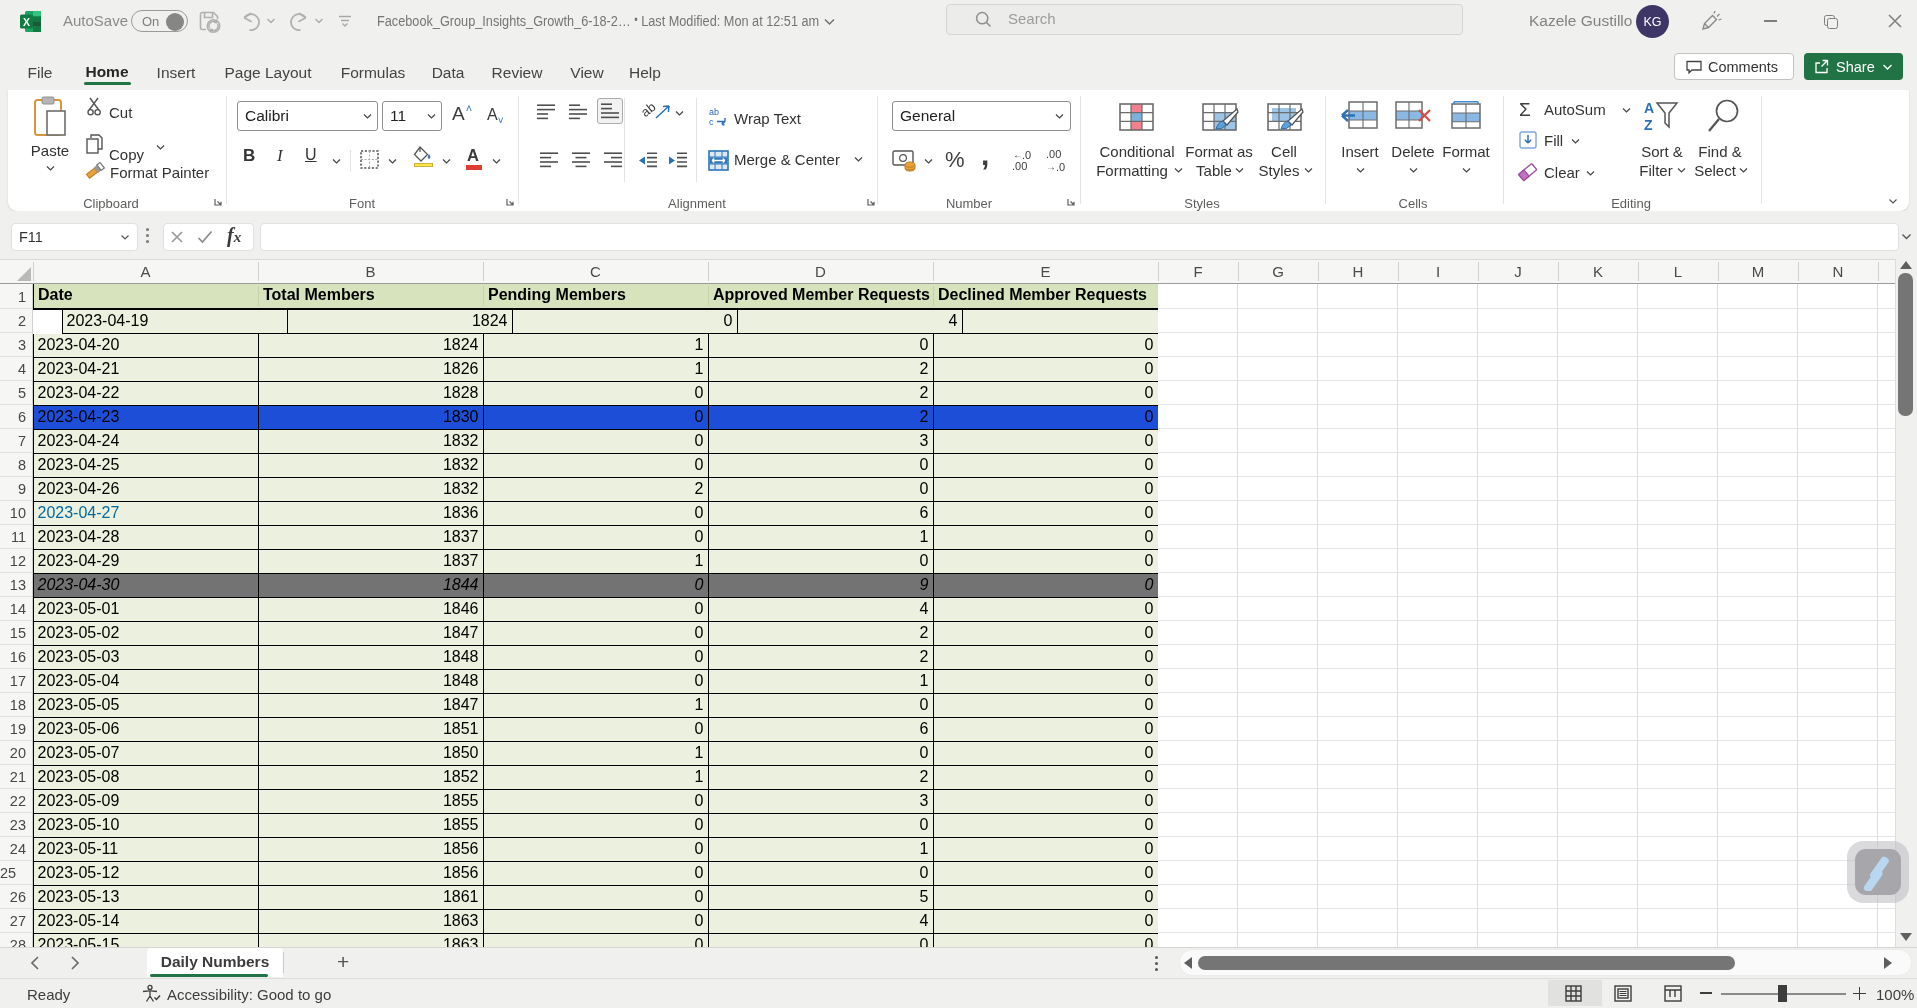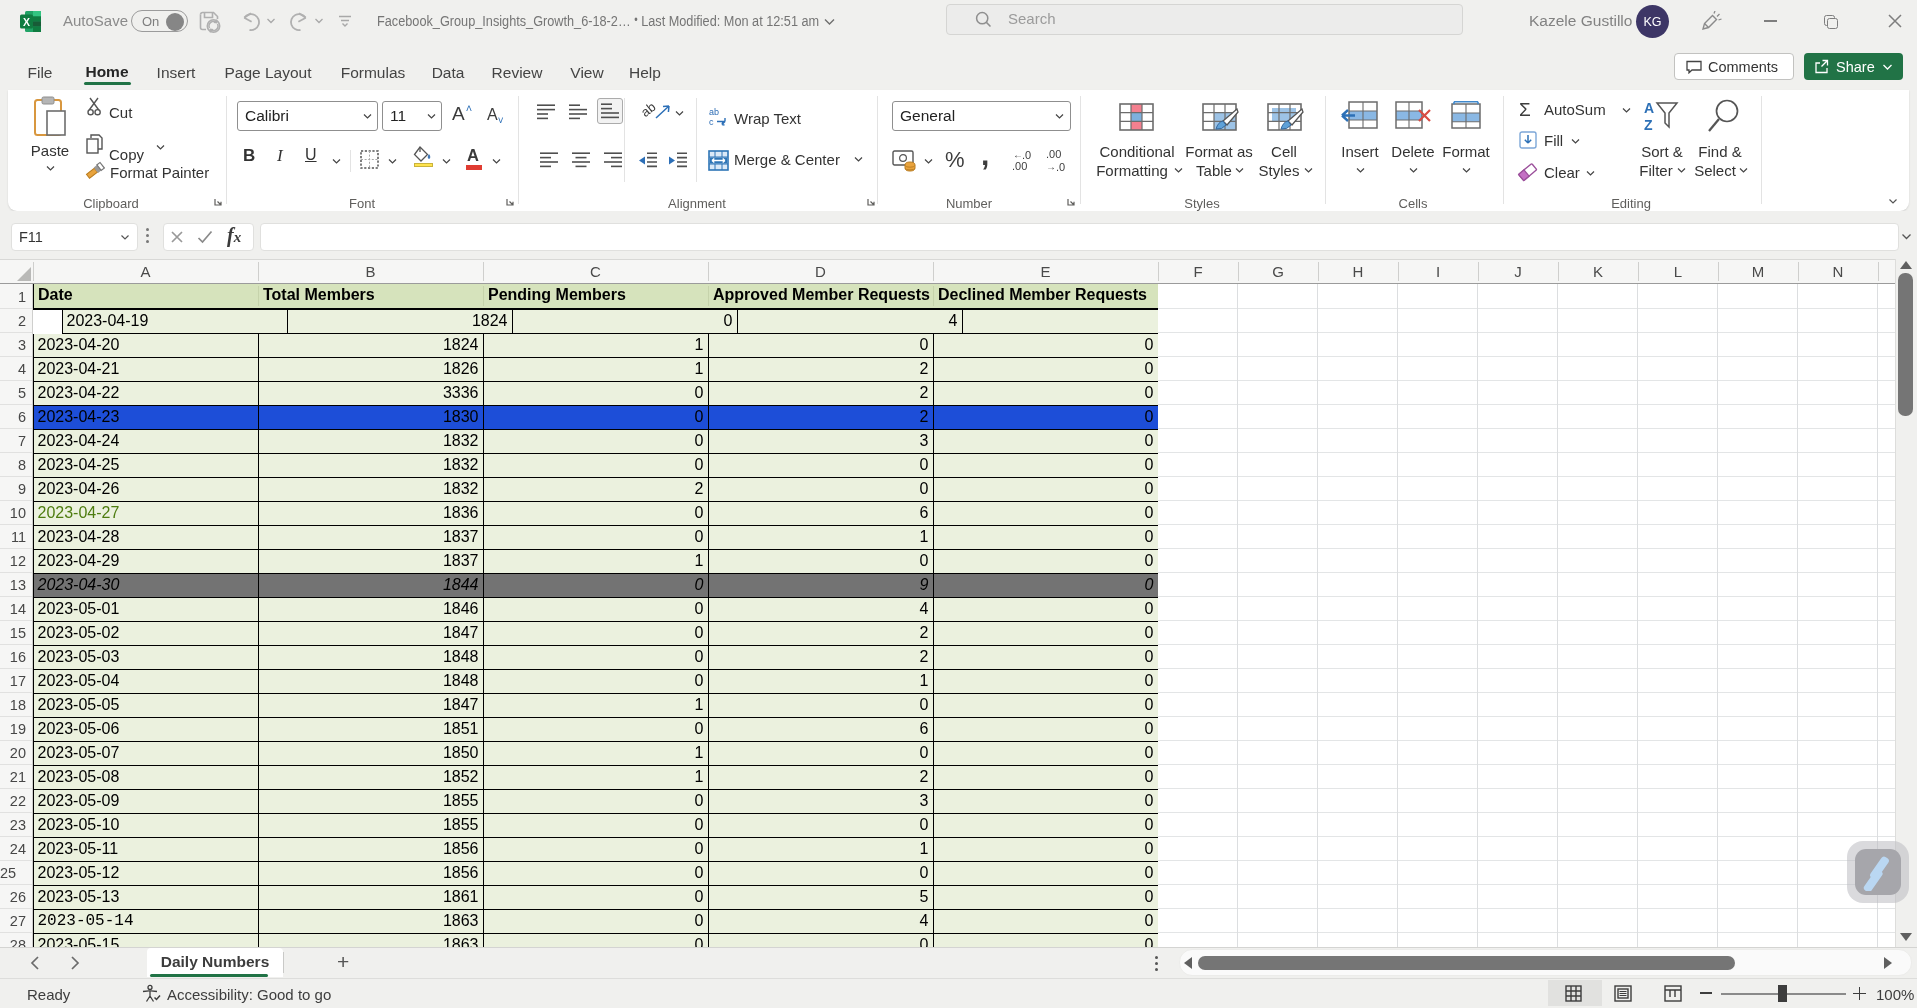--- a/index.html
+++ b/index.html
@@ -526,21 +526,21 @@
 </div>
 <div style="position:relative;width:100%;height:24px;background:#ebf1de;border-left:1.4px solid #000;border-bottom:1.4px solid #000;display:flex;">
 <span style="display:block;width:225px;height:100%;padding-left:3.5px;font-size:16px;color:#000;line-height:22px;border-right:1.4px solid #000;flex:none;box-sizing:border-box;">2023-04-21</span>
 <span style="display:block;width:225px;height:100%;padding-right:4.5px;text-align:right;font-size:16px;color:#000;line-height:22px;border-right:1.4px solid #000;flex:none;box-sizing:border-box;">1826</span>
 <span style="display:block;width:225px;height:100%;padding-right:4.5px;text-align:right;font-size:16px;color:#000;line-height:22px;border-right:1.4px solid #000;flex:none;box-sizing:border-box;">1</span>
 <span style="display:block;width:225px;height:100%;padding-right:4.5px;text-align:right;font-size:16px;color:#000;line-height:22px;border-right:1.4px solid #000;flex:none;box-sizing:border-box;">2</span>
 <span style="display:block;width:225px;height:100%;padding-right:4.5px;text-align:right;font-size:16px;color:#000;line-height:22px;border-right:1.4px solid #000;flex:none;box-sizing:border-box;">0</span>
 </div>
 <div style="position:relative;width:100%;height:24px;background:#ebf1de;border-left:1.4px solid #000;border-bottom:1.4px solid #000;display:flex;">
 <span style="display:block;width:225px;height:100%;padding-left:3.5px;font-size:16px;color:#000;line-height:22px;border-right:1.4px solid #000;flex:none;box-sizing:border-box;">2023-04-22</span>
-<span style="display:block;width:225px;height:100%;padding-right:4.5px;text-align:right;font-size:16px;color:#000;line-height:22px;border-right:1.4px solid #000;flex:none;box-sizing:border-box;">3336</span>
+<span style="display:block;width:225px;height:100%;padding-right:4.5px;text-align:right;font-size:16px;color:#000;line-height:22px;border-right:1.4px solid #000;flex:none;box-sizing:border-box;">1828</span>
 <span style="display:block;width:225px;height:100%;padding-right:4.5px;text-align:right;font-size:16px;color:#000;line-height:22px;border-right:1.4px solid #000;flex:none;box-sizing:border-box;">0</span>
 <span style="display:block;width:225px;height:100%;padding-right:4.5px;text-align:right;font-size:16px;color:#000;line-height:22px;border-right:1.4px solid #000;flex:none;box-sizing:border-box;">2</span>
 <span style="display:block;width:225px;height:100%;padding-right:4.5px;text-align:right;font-size:16px;color:#000;line-height:22px;border-right:1.4px solid #000;flex:none;box-sizing:border-box;">0</span>
 </div>
 <div style="position:relative;width:100%;height:24px;background:#1d4ed8;border-left:1.4px solid #000;border-bottom:1.4px solid #000;display:flex;">
 <span style="display:block;width:225px;height:100%;padding-left:3.5px;font-size:16px;color:#000;line-height:22px;border-right:1.4px solid #000;flex:none;box-sizing:border-box;">2023-04-23</span>
 <span style="display:block;width:225px;height:100%;padding-right:4.5px;text-align:right;font-size:16px;color:#000;line-height:22px;border-right:1.4px solid #000;flex:none;box-sizing:border-box;">1830</span>
 <span style="display:block;width:225px;height:100%;padding-right:4.5px;text-align:right;font-size:16px;color:#000;line-height:22px;border-right:1.4px solid #000;flex:none;box-sizing:border-box;">0</span>
 <span style="display:block;width:225px;height:100%;padding-right:4.5px;text-align:right;font-size:16px;color:#000;line-height:22px;border-right:1.4px solid #000;flex:none;box-sizing:border-box;">2</span>
 <span style="display:block;width:225px;height:100%;padding-right:4.5px;text-align:right;font-size:16px;color:#000;line-height:22px;border-right:1.4px solid #000;flex:none;box-sizing:border-box;">0</span>
@@ -560,21 +560,21 @@
 <span style="display:block;width:225px;height:100%;padding-right:4.5px;text-align:right;font-size:16px;color:#000;line-height:22px;border-right:1.4px solid #000;flex:none;box-sizing:border-box;">0</span>
 </div>
 <div style="position:relative;width:100%;height:24px;background:#ebf1de;border-left:1.4px solid #000;border-bottom:1.4px solid #000;display:flex;">
 <span style="display:block;width:225px;height:100%;padding-left:3.5px;font-size:16px;color:#000;line-height:22px;border-right:1.4px solid #000;flex:none;box-sizing:border-box;">2023-04-26</span>
 <span style="display:block;width:225px;height:100%;padding-right:4.5px;text-align:right;font-size:16px;color:#000;line-height:22px;border-right:1.4px solid #000;flex:none;box-sizing:border-box;">1832</span>
 <span style="display:block;width:225px;height:100%;padding-right:4.5px;text-align:right;font-size:16px;color:#000;line-height:22px;border-right:1.4px solid #000;flex:none;box-sizing:border-box;">2</span>
 <span style="display:block;width:225px;height:100%;padding-right:4.5px;text-align:right;font-size:16px;color:#000;line-height:22px;border-right:1.4px solid #000;flex:none;box-sizing:border-box;">0</span>
 <span style="display:block;width:225px;height:100%;padding-right:4.5px;text-align:right;font-size:16px;color:#000;line-height:22px;border-right:1.4px solid #000;flex:none;box-sizing:border-box;">0</span>
 </div>
 <div style="position:relative;width:100%;height:24px;background:#ebf1de;border-left:1.4px solid #000;border-bottom:1.4px solid #000;display:flex;">
-<span style="display:block;width:225px;height:100%;padding-left:3.5px;font-size:16px;color:#4d7c0f;line-height:22px;border-right:1.4px solid #000;flex:none;box-sizing:border-box;">2023-04-27</span>
+<span style="display:block;width:225px;height:100%;padding-left:3.5px;font-size:16px;color:#0369a1;line-height:22px;border-right:1.4px solid #000;flex:none;box-sizing:border-box;">2023-04-27</span>
 <span style="display:block;width:225px;height:100%;padding-right:4.5px;text-align:right;font-size:16px;color:#000;line-height:22px;border-right:1.4px solid #000;flex:none;box-sizing:border-box;">1836</span>
 <span style="display:block;width:225px;height:100%;padding-right:4.5px;text-align:right;font-size:16px;color:#000;line-height:22px;border-right:1.4px solid #000;flex:none;box-sizing:border-box;">0</span>
 <span style="display:block;width:225px;height:100%;padding-right:4.5px;text-align:right;font-size:16px;color:#000;line-height:22px;border-right:1.4px solid #000;flex:none;box-sizing:border-box;">6</span>
 <span style="display:block;width:225px;height:100%;padding-right:4.5px;text-align:right;font-size:16px;color:#000;line-height:22px;border-right:1.4px solid #000;flex:none;box-sizing:border-box;">0</span>
 </div>
 <div style="position:relative;width:100%;height:24px;background:#ebf1de;border-left:1.4px solid #000;border-bottom:1.4px solid #000;display:flex;">
 <span style="display:block;width:225px;height:100%;padding-left:3.5px;font-size:16px;color:#000;line-height:22px;border-right:1.4px solid #000;flex:none;box-sizing:border-box;">2023-04-28</span>
 <span style="display:block;width:225px;height:100%;padding-right:4.5px;text-align:right;font-size:16px;color:#000;line-height:22px;border-right:1.4px solid #000;flex:none;box-sizing:border-box;">1837</span>
 <span style="display:block;width:225px;height:100%;padding-right:4.5px;text-align:right;font-size:16px;color:#000;line-height:22px;border-right:1.4px solid #000;flex:none;box-sizing:border-box;">0</span>
 <span style="display:block;width:225px;height:100%;padding-right:4.5px;text-align:right;font-size:16px;color:#000;line-height:22px;border-right:1.4px solid #000;flex:none;box-sizing:border-box;">1</span>
@@ -679,21 +679,21 @@
 <span style="display:block;width:225px;height:100%;padding-right:4.5px;text-align:right;font-size:16px;color:#000;line-height:22px;border-right:1.4px solid #000;flex:none;box-sizing:border-box;">0</span>
 </div>
 <div style="position:relative;width:100%;height:24px;background:#ebf1de;border-left:1.4px solid #000;border-bottom:1.4px solid #000;display:flex;">
 <span style="display:block;width:225px;height:100%;padding-left:3.5px;font-size:16px;color:#000;line-height:22px;border-right:1.4px solid #000;flex:none;box-sizing:border-box;">2023-05-13</span>
 <span style="display:block;width:225px;height:100%;padding-right:4.5px;text-align:right;font-size:16px;color:#000;line-height:22px;border-right:1.4px solid #000;flex:none;box-sizing:border-box;">1861</span>
 <span style="display:block;width:225px;height:100%;padding-right:4.5px;text-align:right;font-size:16px;color:#000;line-height:22px;border-right:1.4px solid #000;flex:none;box-sizing:border-box;">0</span>
 <span style="display:block;width:225px;height:100%;padding-right:4.5px;text-align:right;font-size:16px;color:#000;line-height:22px;border-right:1.4px solid #000;flex:none;box-sizing:border-box;">5</span>
 <span style="display:block;width:225px;height:100%;padding-right:4.5px;text-align:right;font-size:16px;color:#000;line-height:22px;border-right:1.4px solid #000;flex:none;box-sizing:border-box;">0</span>
 </div>
 <div style="position:relative;width:100%;height:24px;background:#ebf1de;border-left:1.4px solid #000;border-bottom:1.4px solid #000;display:flex;">
-<span style="display:block;width:225px;height:100%;padding-left:3.5px;font-size:16px;color:#000;line-height:22px;border-right:1.4px solid #000;flex:none;box-sizing:border-box;font-family:Liberation Mono, monospace;">2023-05-14</span>
+<span style="display:block;width:225px;height:100%;padding-left:3.5px;font-size:16px;color:#000;line-height:22px;border-right:1.4px solid #000;flex:none;box-sizing:border-box;">2023-05-14</span>
 <span style="display:block;width:225px;height:100%;padding-right:4.5px;text-align:right;font-size:16px;color:#000;line-height:22px;border-right:1.4px solid #000;flex:none;box-sizing:border-box;">1863</span>
 <span style="display:block;width:225px;height:100%;padding-right:4.5px;text-align:right;font-size:16px;color:#000;line-height:22px;border-right:1.4px solid #000;flex:none;box-sizing:border-box;">0</span>
 <span style="display:block;width:225px;height:100%;padding-right:4.5px;text-align:right;font-size:16px;color:#000;line-height:22px;border-right:1.4px solid #000;flex:none;box-sizing:border-box;">4</span>
 <span style="display:block;width:225px;height:100%;padding-right:4.5px;text-align:right;font-size:16px;color:#000;line-height:22px;border-right:1.4px solid #000;flex:none;box-sizing:border-box;">0</span>
 </div>
 <div style="position:relative;width:100%;height:24px;background:#ebf1de;border-left:1.4px solid #000;border-bottom:1.4px solid #000;display:flex;">
 <span style="display:block;width:225px;height:100%;padding-left:3.5px;font-size:16px;color:#000;line-height:22px;border-right:1.4px solid #000;flex:none;box-sizing:border-box;">2023-05-15</span>
 <span style="display:block;width:225px;height:100%;padding-right:4.5px;text-align:right;font-size:16px;color:#000;line-height:22px;border-right:1.4px solid #000;flex:none;box-sizing:border-box;">1863</span>
 <span style="display:block;width:225px;height:100%;padding-right:4.5px;text-align:right;font-size:16px;color:#000;line-height:22px;border-right:1.4px solid #000;flex:none;box-sizing:border-box;">0</span>
 <span style="display:block;width:225px;height:100%;padding-right:4.5px;text-align:right;font-size:16px;color:#000;line-height:22px;border-right:1.4px solid #000;flex:none;box-sizing:border-box;">0</span>

